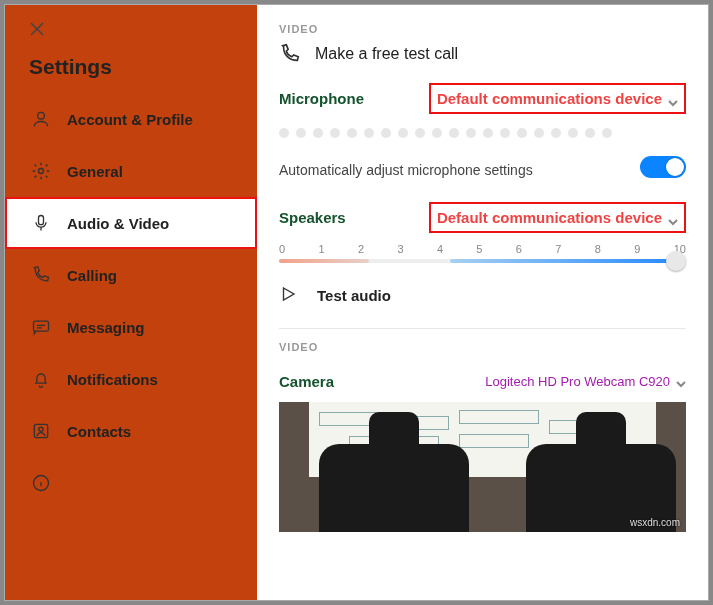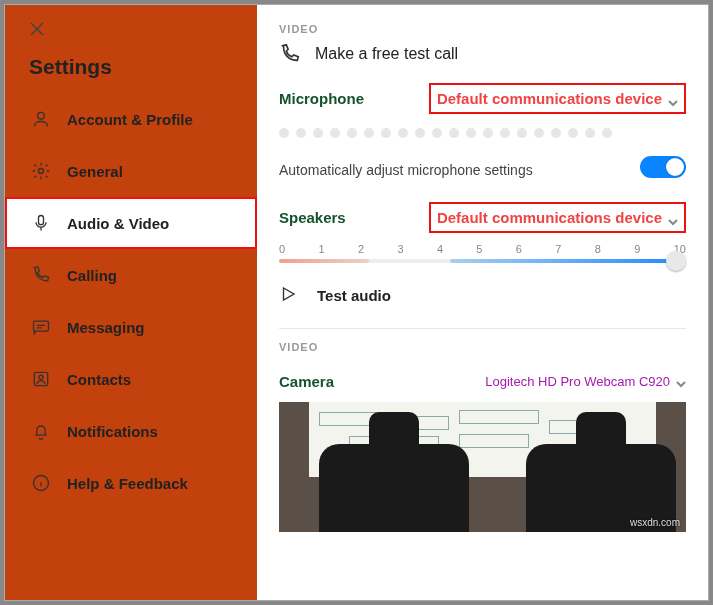--- a/index.html
+++ b/index.html
@@ -100,43 +100,42 @@
             <svg viewBox="0 0 24 24">
               <rect x="3" y="5" width="18" height="12" rx="2"></rect>
               <path d="M7 10h10M7 13h6M6 17l-2 3v-3"></path>
             </svg>
           </span>
         <span>Messaging</span>
       </div>
       <div class="nav-item">
         <span class="ico">
             <svg viewBox="0 0 24 24">
+              <path d="M6 17h12l-1-2v-4a5 5 0 0 0-10 0v4l-1 2zM10 20a2 2 0 0 0 4 0"></path>
+            </svg>
+          </span>
+        <span>Notifications</span>
+      </div>
+      <div class="nav-item">
+        <span class="ico">
+            <svg viewBox="0 0 24 24">
               <rect x="4" y="4" width="16" height="16" rx="2"></rect>
               <circle cx="12" cy="10" r="2.5"></circle>
               <path d="M7 18c1-3 3-4 5-4s4 1 5 4"></path>
             </svg>
           </span>
         <span>Contacts</span>
       </div>
       <div class="nav-item">
         <span class="ico">
             <svg viewBox="0 0 24 24">
-              <path d="M6 17h12l-1-2v-4a5 5 0 0 0-10 0v4l-1 2zM10 20a2 2 0 0 0 4 0"></path>
-            </svg>
-          </span>
-        <span>Notifications</span>
-      </div>
-      <div class="nav-item">
-        <span class="ico">
-            <svg viewBox="0 0 24 24">
               <circle cx="12" cy="12" r="9"></circle>
               <path d="M12 8v.01M12 11v5"></path>
             </svg>
           </span>
-        <span>Help &amp; Feedback</span>
       </div>
     </nav>
   </aside>
 
   <main class="main">
     <div class="section-label">VIDEO</div>
 
     <div class="test-call">
       <span class="ico"><svg viewBox="0 0 24 24">
             <path d="M5 4c0 9 6 15 15 15l1-4-5-2-2 2c-3-1-5-3-6-6l2-2-2-5-4 1z"></path>

